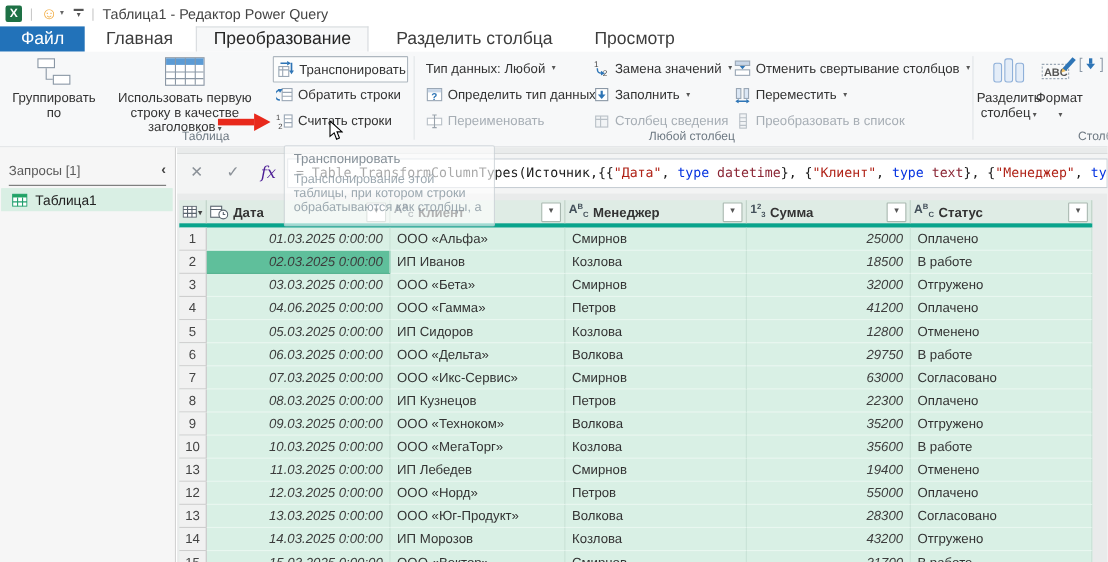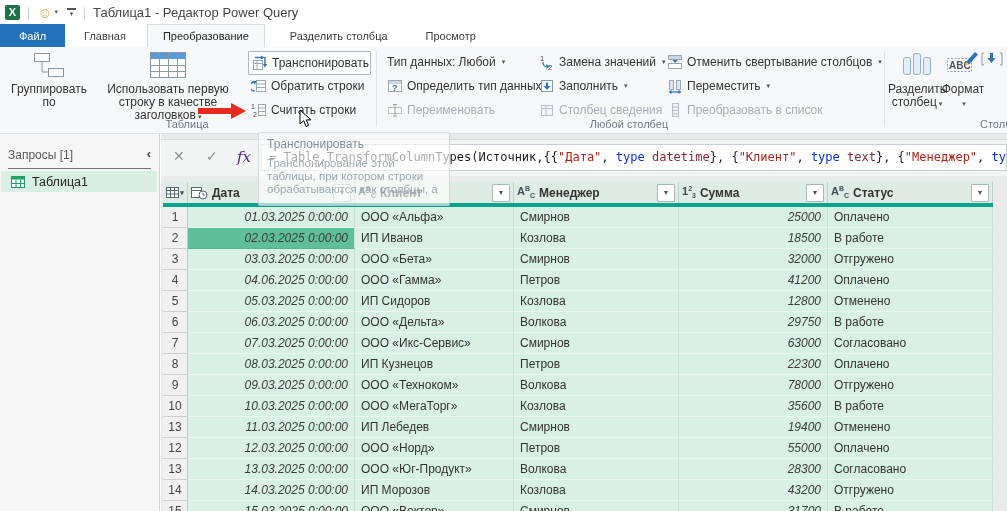--- a/index.html
+++ b/index.html
@@ -11,21 +11,21 @@
   .xl-ico{width:15px;height:15px;background:#1e7145;border-radius:2px;color:#fff;font-weight:bold;
           font-size:11px;display:flex;align-items:center;justify-content:center}
   .tb-sep{color:#c9c9c9;margin:0 7px;font-size:12px}
   .smiley{color:#f0a93c;font-size:15px;line-height:15px}
   .mini-caret{font-size:7px;color:#666;margin-left:2px}
   .qat-ico{display:inline-flex;flex-direction:column;align-items:center;margin-left:9px;color:#555}
   .qat-ico .bar{width:9px;height:1.5px;background:#555;margin-bottom:1px}
   .qat-ico .car{font-size:7px;line-height:5px}
   
   .tabbar{position:absolute;top:24px;left:0;width:100%;height:23px;background:#fff;display:flex}
-  .tab{display:flex;align-items:center;padding:0 15px;font-size:11px;color:#3d3d3d;box-sizing:border-box}
+  .tab{display:flex;align-items:center;padding:0 15px;font-size:16px;color:#3d3d3d;box-sizing:border-box}
   .tab.file{background:#2272b9;color:#fff;padding:0 19px}
   .tab.active{background:#f7f8f9;border:1px solid #d8dbde;border-bottom:none;color:#262626}
   
   .ribbon{position:absolute;top:47px;left:0;width:100%;height:87px;background:#f7f8f9;
           border-bottom:1px solid #dde0e3;box-sizing:border-box}
   .rsep{position:absolute;top:4px;height:76px;width:1px;background:#e2e5e8}
   .bigbtn{position:absolute;top:3px;display:flex;flex-direction:column;align-items:center;color:#333;font-size:12px;text-align:center}
   .bigbtn .lbl{line-height:13px;margin-top:3px}
   .smallbtn{position:absolute;height:22px;display:flex;align-items:center;gap:4px;font-size:12px;color:#333;padding:0 3px;white-space:nowrap}
   .smallbtn.disabled{color:#a7aeb5}
@@ -471,21 +471,21 @@
           <div class="cell w2">ИП Кузнецов</div>
           <div class="cell w3">Петров</div>
           <div class="cell w4 italic right">22300</div>
           <div class="cell w5">Оплачено</div>
         </div>
         <div class="t-row">
           <div class="cell num w0">9</div>
           <div class="cell w1 italic right">09.03.2025 0:00:00</div>
           <div class="cell w2">ООО «Техноком»</div>
           <div class="cell w3">Волкова</div>
-          <div class="cell w4 italic right">78000</div>
+          <div class="cell w4 italic right">35200</div>
           <div class="cell w5">Отгружено</div>
         </div>
         <div class="t-row">
           <div class="cell num w0">10</div>
           <div class="cell w1 italic right">10.03.2025 0:00:00</div>
           <div class="cell w2">ООО «МегаТорг»</div>
           <div class="cell w3">Козлова</div>
           <div class="cell w4 italic right">35600</div>
           <div class="cell w5">В работе</div>
         </div>

